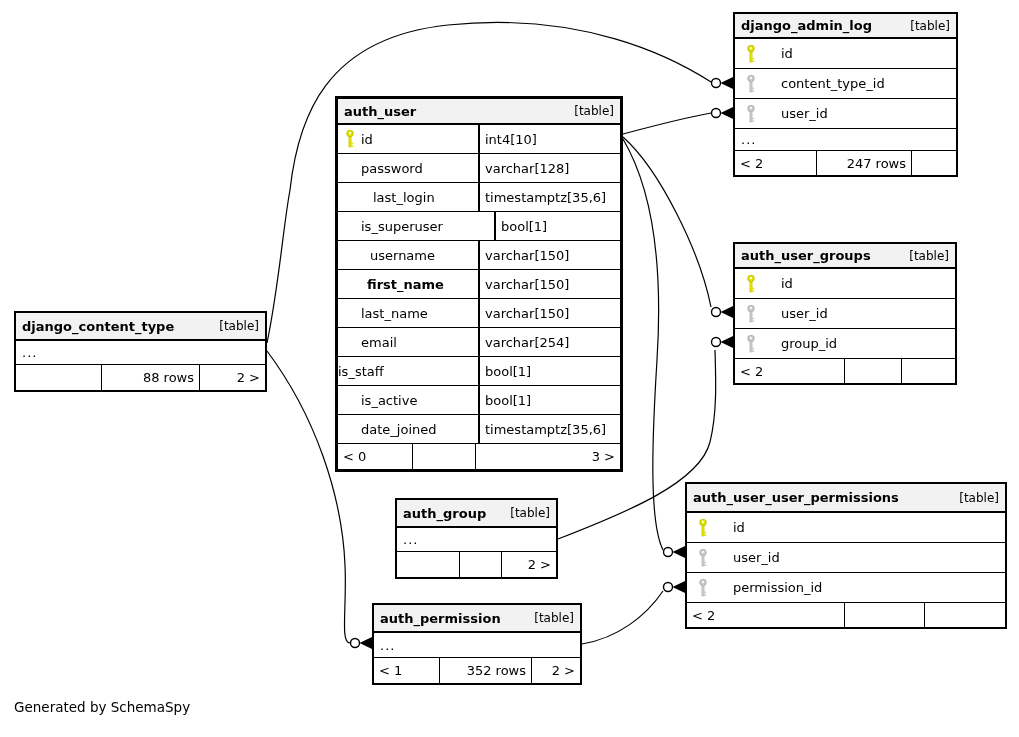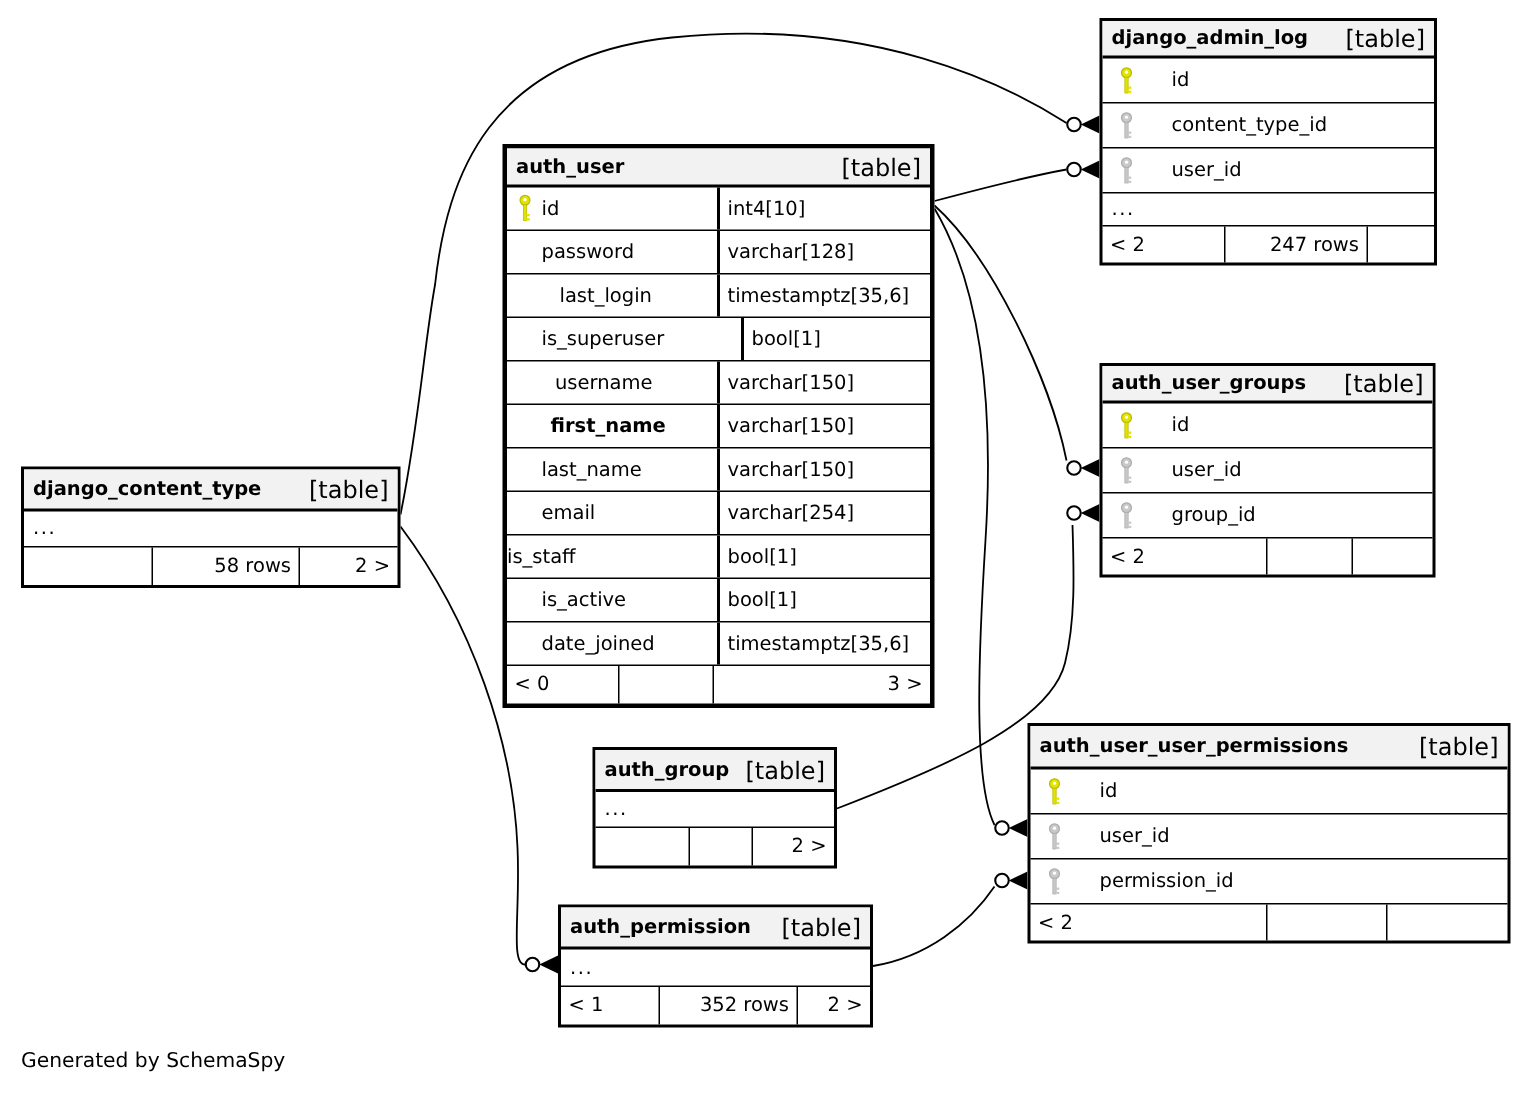--- a/index.html
+++ b/index.html
@@ -13,21 +13,21 @@
 
   .tbl { position:absolute; background:#fff; border:2px solid #000; }
   .tbl.emph { border-width:3px; }
 
   .hd {
     display:flex; justify-content:space-between; align-items:center; gap:10px;
     background:#f2f2f2; border-bottom:2px solid #000;
     padding:0 6px; font-size:13px; white-space:nowrap;
   }
   .hd .nm { font-weight:bold; }
-  .hd .tag { font-size:16px; }
+  .hd .tag { font-size:12px; }
 
   .row {
     position:relative; display:flex; align-items:center; stretch;
     border-bottom:1px solid #000; font-size:13px; white-space:nowrap;
   }
   .row:last-of-type { }
   .keyicon { position:absolute; top:50%; transform:translateY(-50%); line-height:0; }
   .cname { overflow:hidden; }
   .ctype { border-left:2px solid #000; align-self:stretch; display:flex; align-items:center; padding-left:5px; flex:1; }
   .dots { font-size:13px; letter-spacing:1px; }
@@ -241,21 +241,21 @@
       <div class="tbl" style="left: 14px; top: 311px; width: 253px;">
         <div class="hd" style="height: 28px; background: rgb(242, 242, 242);">
           <span class="nm">django_content_type</span>
           <span class="tag">[table]</span>
         </div>
         <div class="row" style="height: 24px;">
           <span class="cname dots" style="padding-left: 6px;">...</span>
         </div>
         <div class="ft" style="height: 25px;">
           <span class="fc al" style="width: 86px;"></span>
-          <span class="fc ar" style="width: 98px;">58 rows</span>
+          <span class="fc ar" style="width: 98px;">88 rows</span>
           <span class="fc ar" style="width: 69px; flex: 1 1 0%;">2 &gt;</span>
         </div>
       </div>
       <div class="tbl" style="left: 395px; top: 498px; width: 163px;">
         <div class="hd" style="height: 28px; background: rgb(242, 242, 242);">
           <span class="nm">auth_group</span>
           <span class="tag">[table]</span>
         </div>
         <div class="row" style="height: 24px;">
           <span class="cname dots" style="padding-left: 6px;">...</span>

